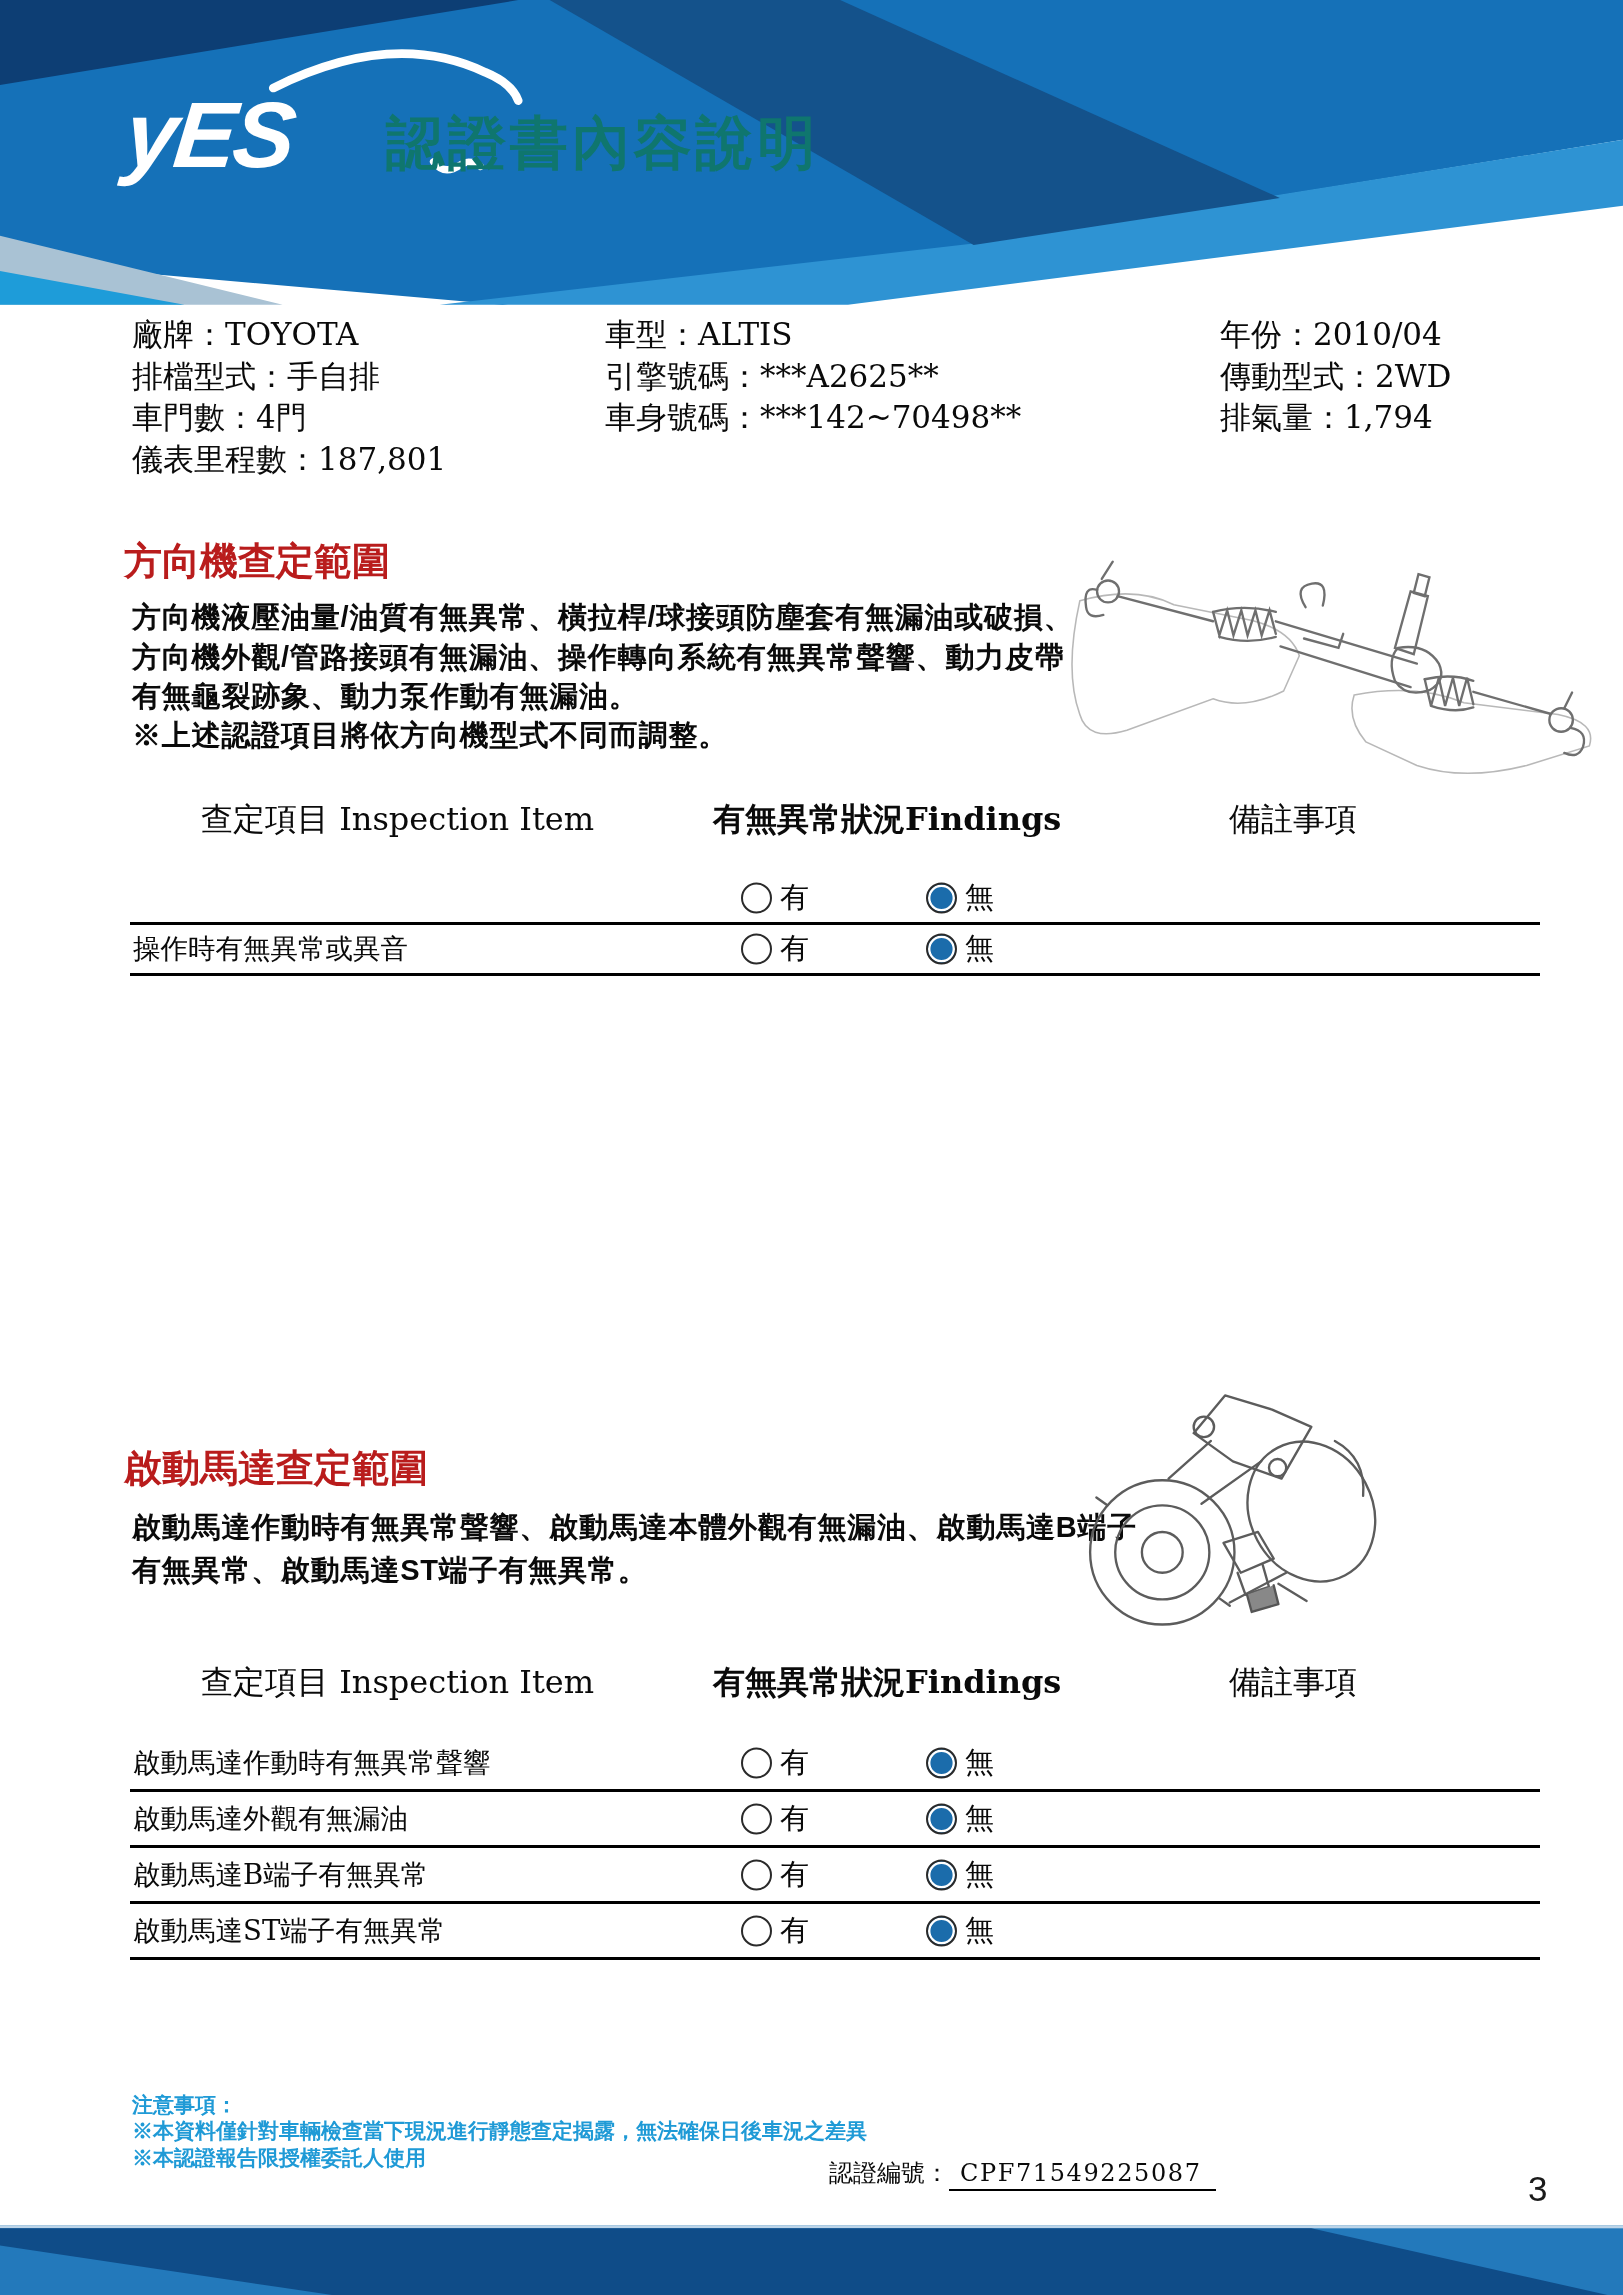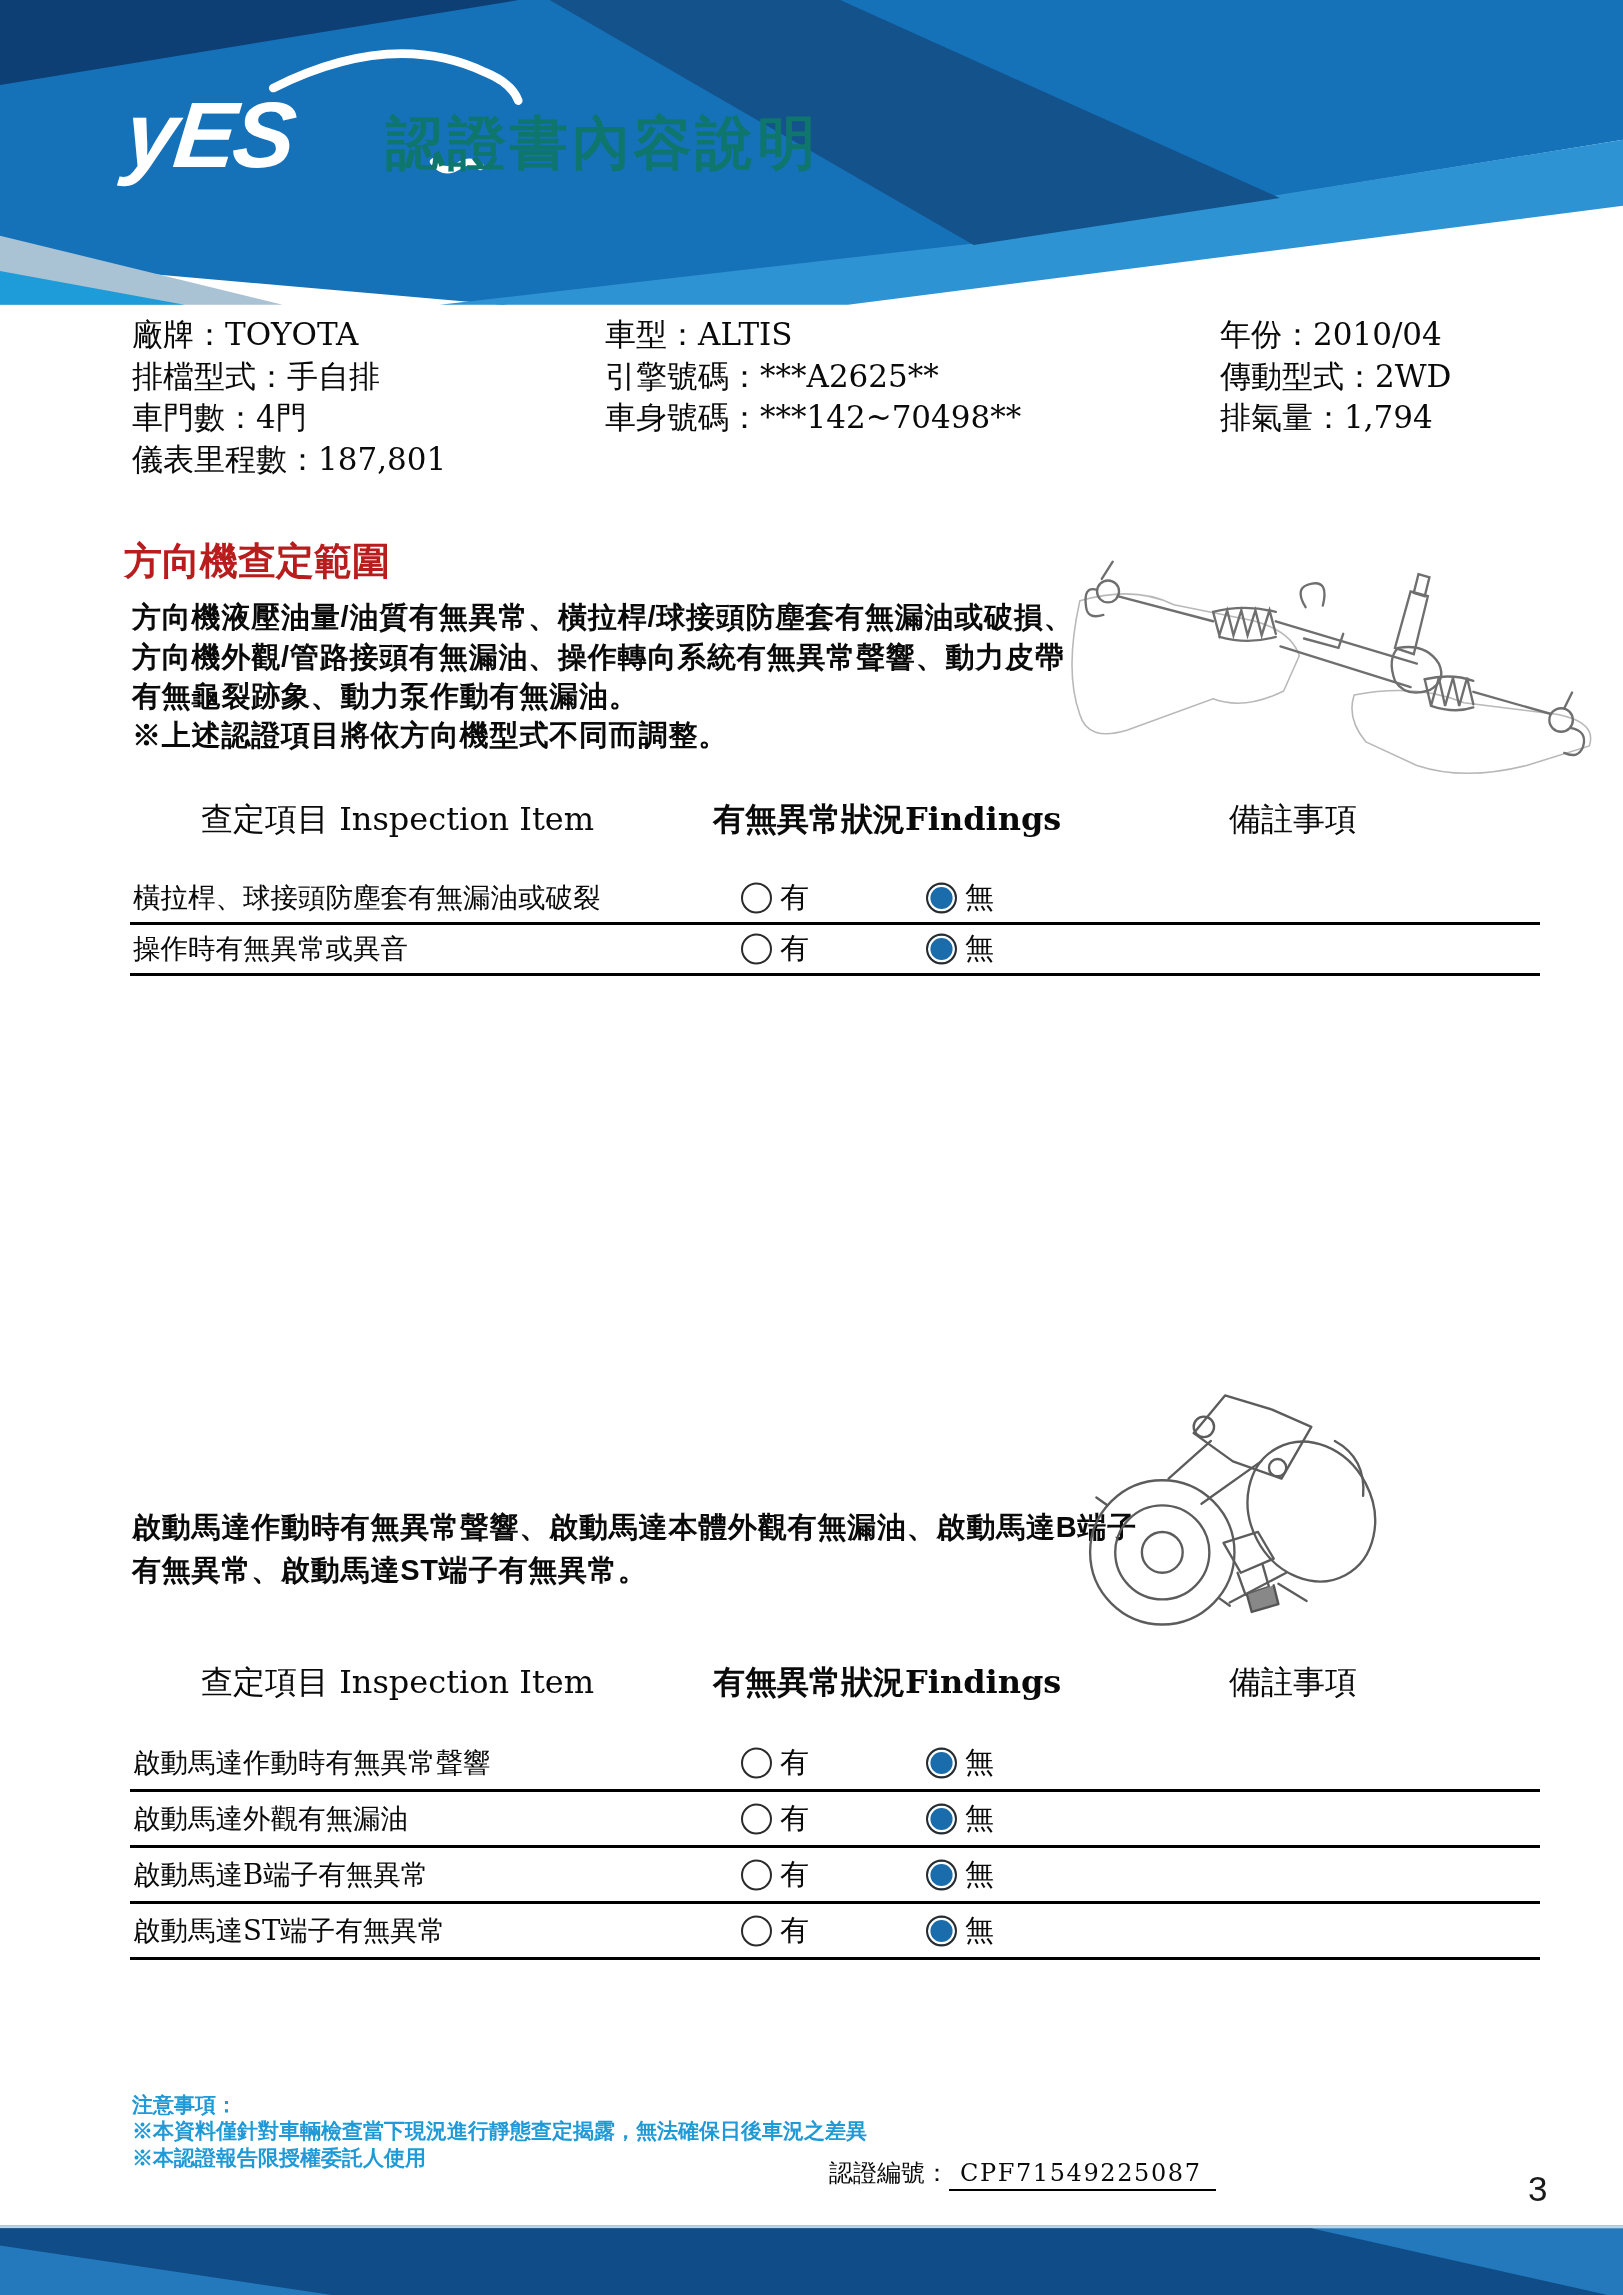--- a/index.html
+++ b/index.html
@@ -126,35 +126,35 @@
     </g>
   </svg>
 
   <div class="insp-table" style="top:774px">
     <div class="t-head">
       <div class="t-col c1">查定項目 Inspection Item</div>
       <div class="t-col c2">有無異常狀況Findings</div>
       <div class="t-col c3">備註事項</div>
     </div>
     <div class="t-row" style="height:49px">
-      <span class="item">橫拉桿、球接頭防塵套有無漏油或破裂</span>
       <span class="radio pos-yes-radio"></span>
       <span class="radio-label pos-yes-label">有</span>
       <span class="radio filled pos-no-radio"></span>
       <span class="radio-label pos-no-label">無</span>
     </div>
     <div class="t-row" style="height:48px">
       <span class="item">操作時有無異常或異音</span>
       <span class="radio pos-yes-radio"></span>
       <span class="radio-label pos-yes-label">有</span>
       <span class="radio filled pos-no-radio"></span>
       <span class="radio-label pos-no-label">無</span>
     </div>
   </div>
 
+  <div class="sec-heading" style="top:1443px">啟動馬達查定範圍</div>
   <div class="desc-line" style="top:1508px">啟動馬達作動時有無異常聲響、啟動馬達本體外觀有無漏油、啟動馬達B端子</div>
   <div class="desc-line" style="top:1551px">有無異常、啟動馬達ST端子有無異常。</div>
 
   <svg class="abs" style="left:1076px;top:1386px" width="353" height="259" viewBox="0 0 450 330">
     <g fill="none" stroke="#5c5c5c" stroke-width="3" stroke-linejoin="round" stroke-linecap="round">
 
       <path d="M 150 60 L 190 12 L 250 30 L 300 52 L 262 118 L 200 96 Z"></path>
       <circle cx="163" cy="52" r="13"></circle>
       <circle cx="257" cy="104" r="11"></circle>
       <path d="M 172 70 L 118 118"></path>

